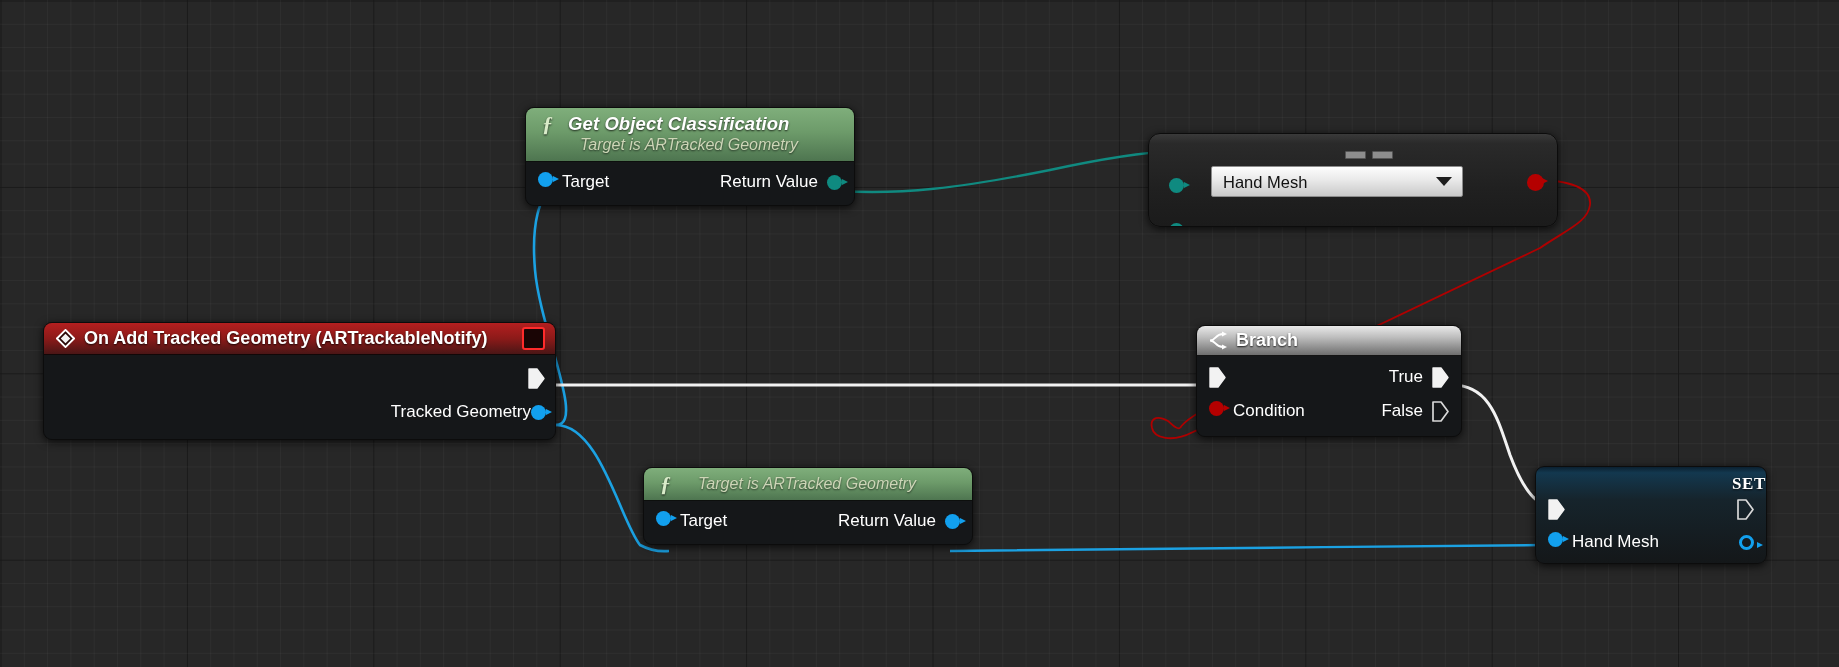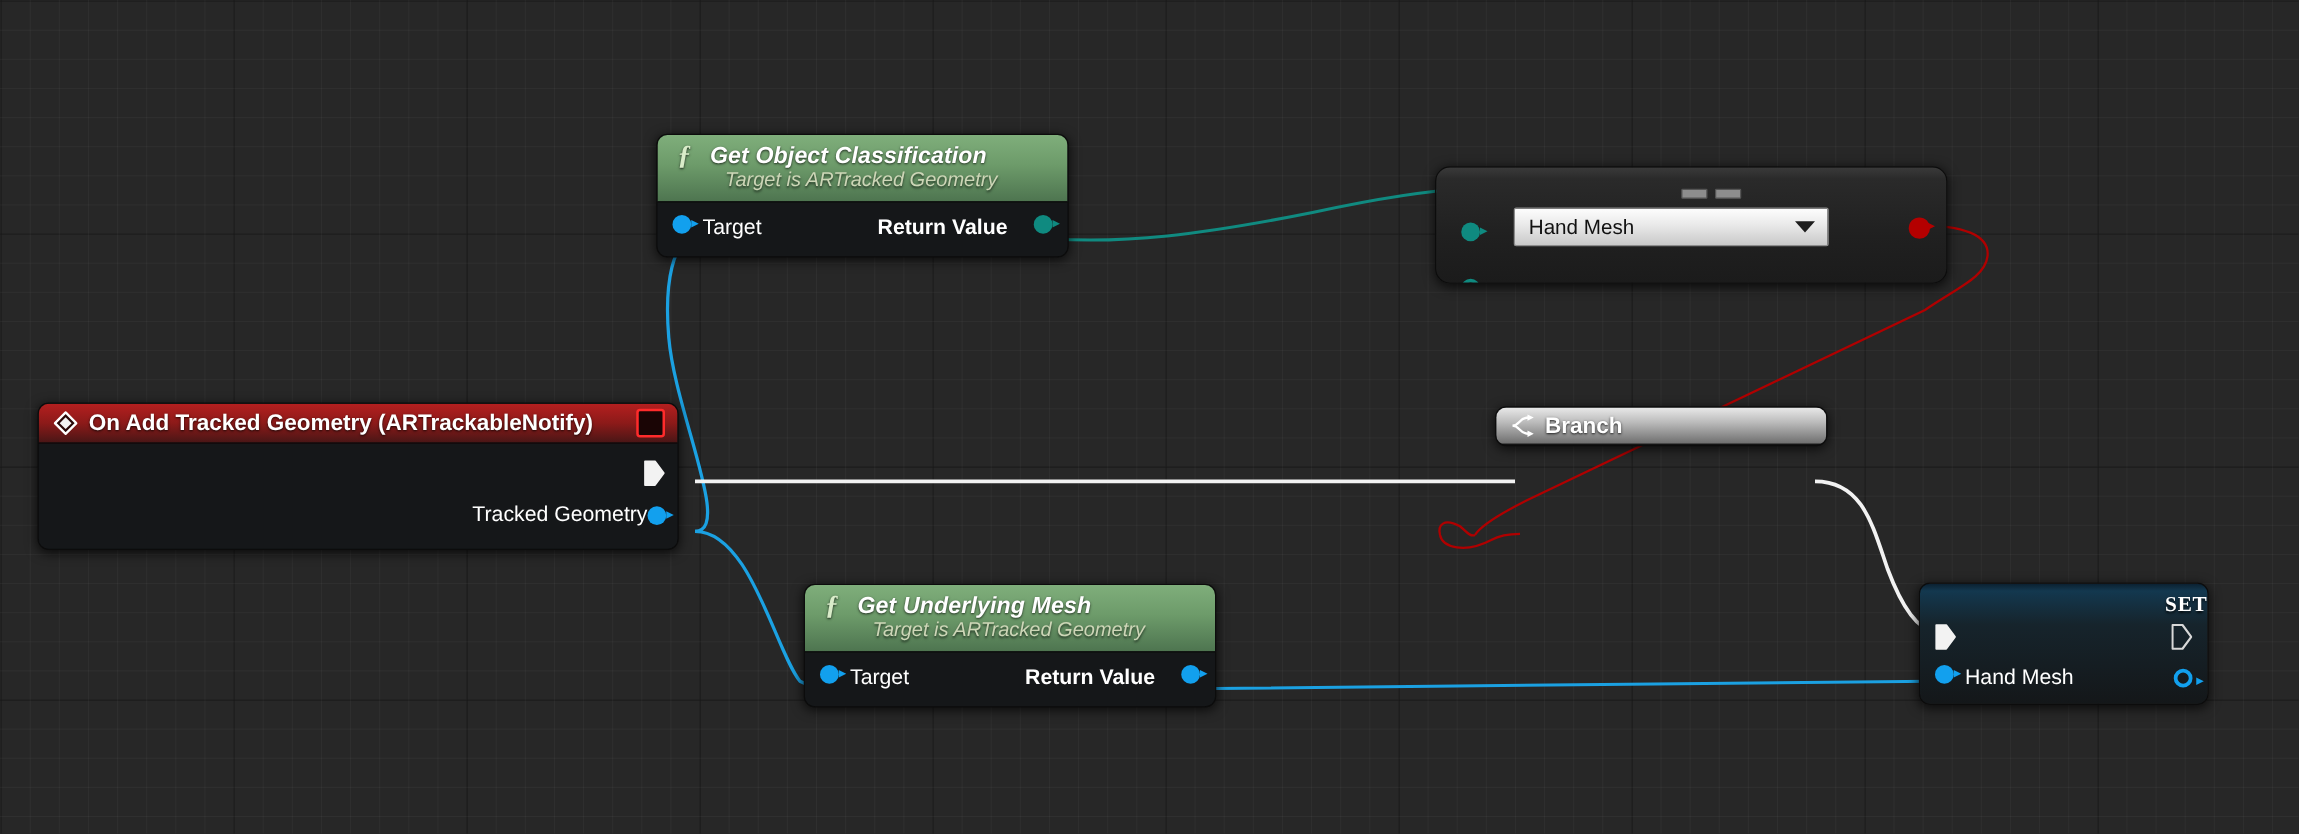--- a/index.html
+++ b/index.html
@@ -68,21 +68,21 @@
     font-family:"Liberation Serif", serif; font-weight:bold;
     text-shadow:0 1px 2px rgba(0,0,0,.8);
     line-height:21px;
   }
   .pinrow {
     display:flex; align-items:center; justify-content:space-between;
     height: 34px; padding: 0 12px;
   }
   .pin-label { color:#ffffff; font-size:17px; line-height:20px; white-space:nowrap; }
   .pin-left  { display:flex; gap:9px; }
-  .pin-right { display:flex; align-items:flex-start; gap:21px;font-weight:bold; }
+  .pin-right { display:flex; align-items:center; gap:9px; }
 
   
   .pin-dot { width:15px; height:15px; border-radius:50%; flex:none; position:relative; }
   .pin-dot::after {
     content:''; position:absolute; left:15px; top:4px;
     border-left:6px solid currentColor; border-top:3.5px solid transparent;
     border-bottom:3.5px solid transparent;
   }
   .pin-hollow { background: transparent !important; box-sizing:border-box; border:3.5px solid currentColor; }
 
@@ -157,21 +157,21 @@
              L 1222,400 C 1200,411 1185,420 1180,428" fill="none" stroke="#b00000" stroke-width="1.8"></path>
     <path d="M 1180,428 C 1176,430 1172,424 1168,421
              C 1155,414 1150,420 1152,428" fill="none" stroke="#b00000" stroke-width="1.8"></path>
     <path d="M 1152,428 C 1154,438 1172,443 1193,432 C 1200,428 1210,427 1216,427" fill="none" stroke="#b00000" stroke-width="1.8"></path>
 
     <path d="M 1452,385 C 1490,385 1498,420 1510,455 C 1522,487 1535,504 1548,505" fill="none" stroke="#f2f2f2" stroke-width="3"></path>
 
     <path d="M 950,551 C 1100,551 1350,546 1545,545" fill="none" stroke="#1ba1e2" stroke-width="2.4"></path>
   </svg>
 
-  <div class="node" style="left:30px; top:322px; width:513px;">
+  <div class="node" style="left:43px; top:322px; width:513px;">
     <div class="ev-head">
       <svg class="ev-diamond" viewBox="0 0 20 20">
         <polygon points="10,1 19,10 10,19 1,10" fill="#2a0808" stroke="#ffffff" stroke-width="2"></polygon>
         <polygon points="10,5 15,10 10,15 5,10" fill="#f2f2f2"></polygon>
       </svg>
       <span class="ev-title">On Add Tracked Geometry (ARTrackableNotify)</span>
       <span class="ev-badge"></span>
     </div>
     <div class="node-body" style="padding:6px 0 10px;">
       <div class="pinrow" style="justify-content:flex-end; padding-right:10px;">
@@ -202,21 +202,20 @@
           <span class="pin-label">Return Value</span>
           <span class="pin-dot" style="background:#0f8a80;color:#0f8a80;"></span>
         </span>
       </div>
     </div>
   </div>
 
   <div class="node" style="left:643px; top:467px; width:330px;">
     <div class="fn-head">
       <span class="fn-glyph">ƒ</span>
-      <div class="fn-title">Get Underlying Mesh</div>
       <div class="fn-sub">Target is ARTracked Geometry</div>
     </div>
     <div class="node-body" style="padding:3px 0 6px;">
       <div class="pinrow">
         <span class="pin-left">
           <span class="pin-dot" style="background:#12a0ee;color:#12a0ee;"></span>
           <span class="pin-label">Target</span>
         </span>
         <span class="pin-right">
           <span class="pin-label">Return Value</span>
@@ -248,20 +247,47 @@
 
   <div class="node" style="left:1196px; top:325px; width:266px;">
     <div class="gr-head">
       <svg class="gr-ico" viewBox="0 0 21 19">
         <path d="M16,3 C8,3 9,9.5 3,9.5 C9,9.5 8,16 16,16" fill="none" stroke="#ffffff" stroke-width="1.9" stroke-linecap="round"></path>
         <polygon points="15,0.5 20,3 15,5.6" fill="#ffffff"></polygon>
         <polygon points="15,13.4 20,16 15,18.5" fill="#ffffff"></polygon>
       </svg>
       <span class="gr-title">Branch</span>
     </div>
+    <div class="node-body" style="padding:4px 0 8px;">
+      <div class="pinrow">
+        <span class="pin-left">
+          <svg class="exec" viewBox="0 0 17 21">
+            <path d="M1,1 L9,1 L16,10.5 L9,20 L1,20 Z" fill="#f2f2f2" stroke="#f2f2f2" stroke-width="1.4" stroke-linejoin="round"></path>
+          </svg>
+        </span>
+        <span class="pin-right">
+          <span class="pin-label">True</span>
+          <svg class="exec" viewBox="0 0 17 21">
+            <path d="M1,1 L9,1 L16,10.5 L9,20 L1,20 Z" fill="#f2f2f2" stroke="#f2f2f2" stroke-width="1.4" stroke-linejoin="round"></path>
+          </svg>
+        </span>
+      </div>
+      <div class="pinrow">
+        <span class="pin-left">
+          <span class="pin-dot" style="background:#b40000;color:#b40000;"></span>
+          <span class="pin-label">Condition</span>
+        </span>
+        <span class="pin-right">
+          <span class="pin-label">False</span>
+          <svg class="exec" viewBox="0 0 17 21">
+            <path d="M1,1 L9,1 L16,10.5 L9,20 L1,20 Z" fill="none" stroke="#d8d8d8" stroke-width="1.7" stroke-linejoin="round"></path>
+          </svg>
+        </span>
+      </div>
+    </div>
   </div>
 
   <div class="node set-node" style="left:1535px; top:466px; width:232px; height:98px;">
     <div class="set-title">SET</div>
     <div style="padding:0;">
       <div class="pinrow" style="height:30px;">
         <span class="pin-left">
           <svg class="exec" viewBox="0 0 17 21">
             <path d="M1,1 L9,1 L16,10.5 L9,20 L1,20 Z" fill="#f2f2f2" stroke="#f2f2f2" stroke-width="1.4" stroke-linejoin="round"></path>
           </svg>

